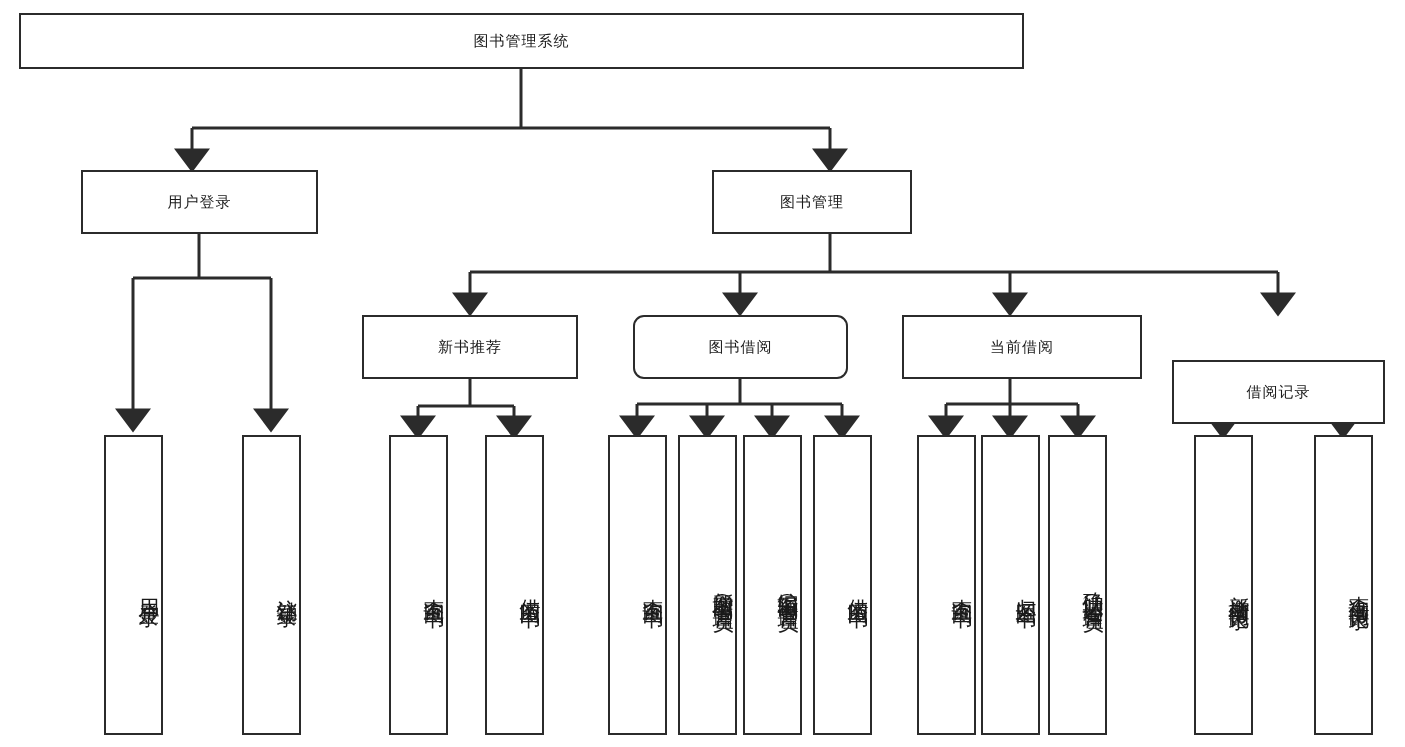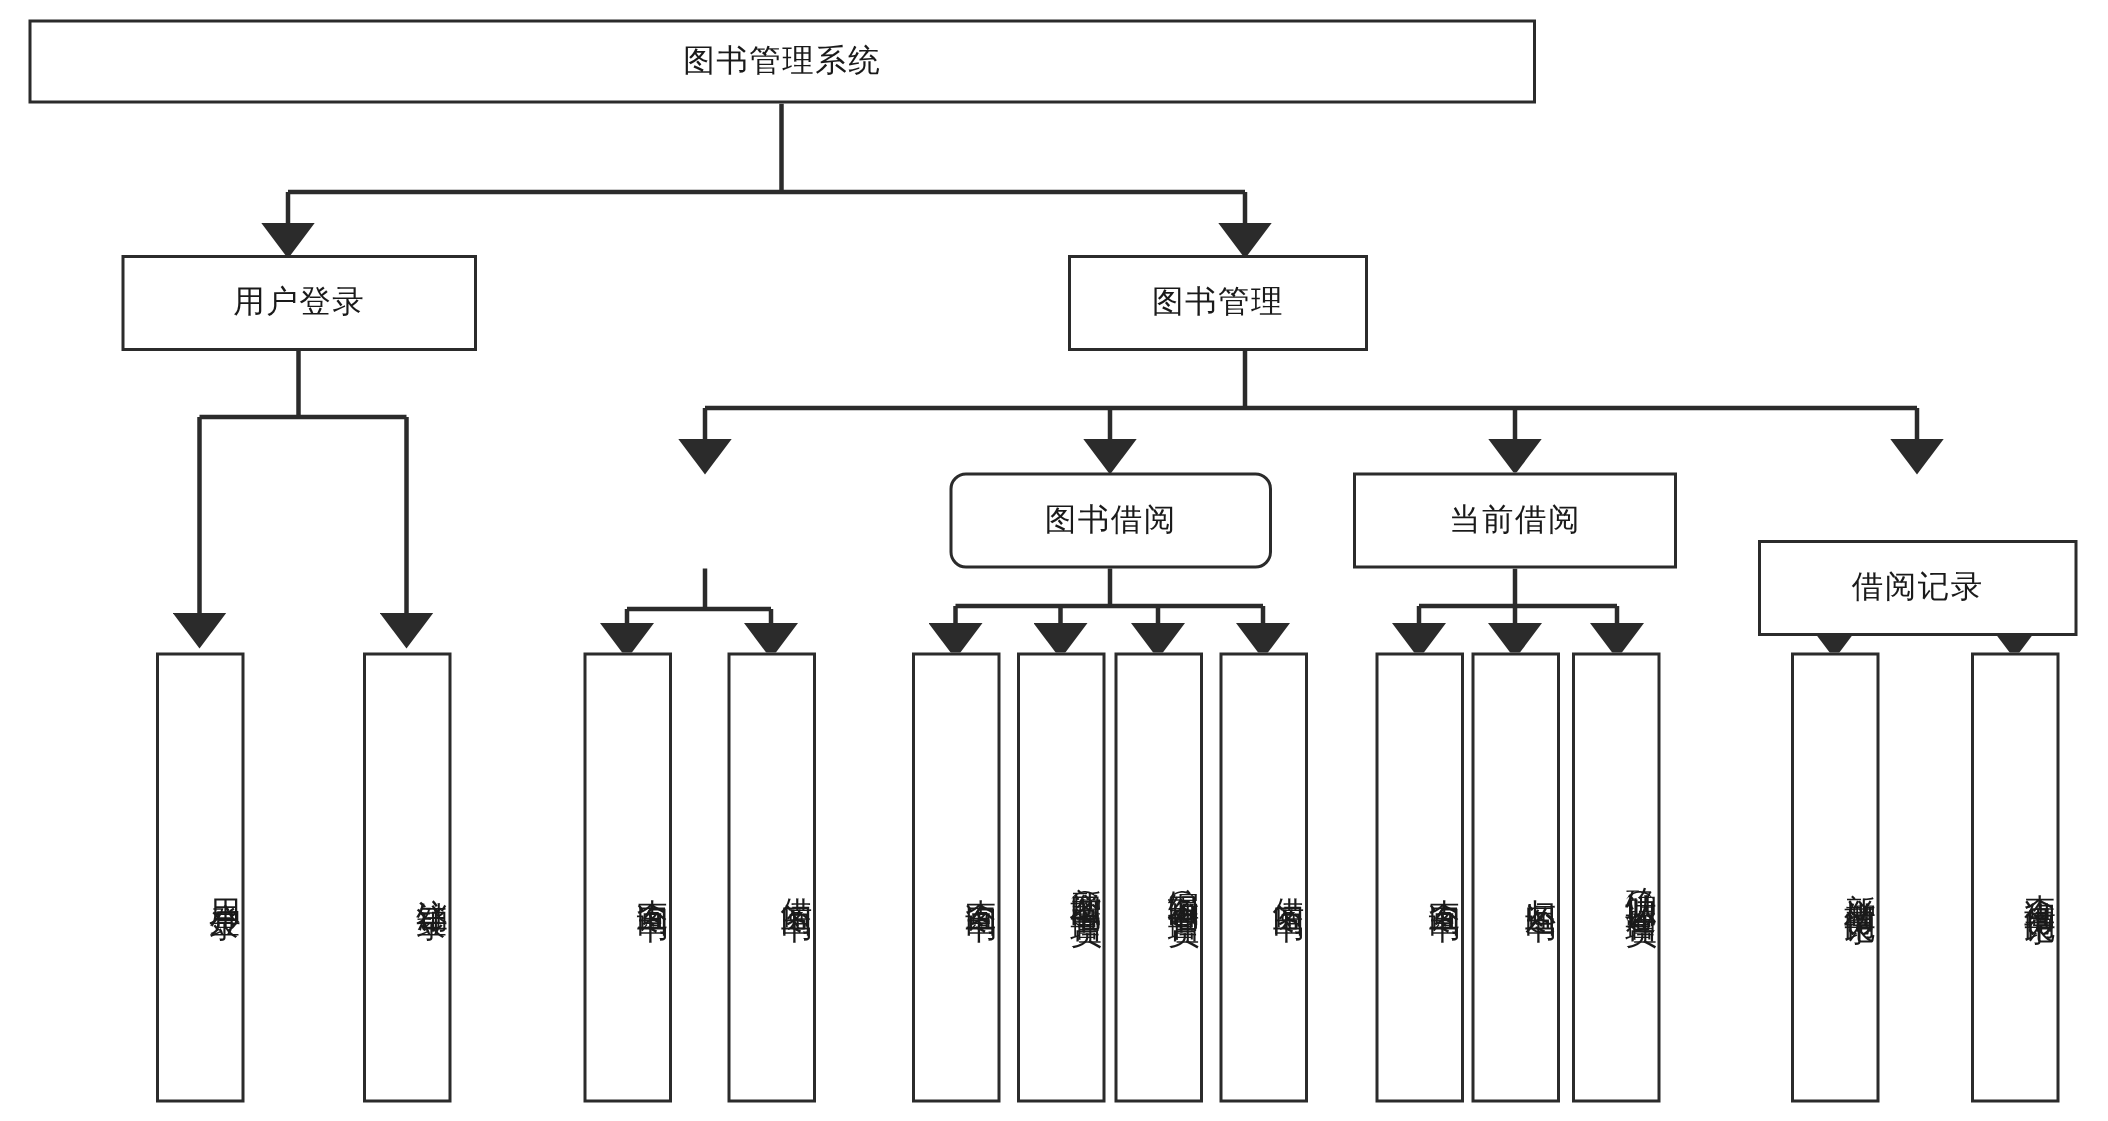--- a/index.html
+++ b/index.html
@@ -33,21 +33,21 @@
     background: #ffffff;
     color: #1a1a1a;
     display: flex;
     align-items: center;
     justify-content: center;
     text-align: center;
     line-height: 1.18;
     z-index: 2;
   }
   .node.h {            
-    font-size: 21px;
+    font-size: 15px;
     letter-spacing: 1px;
   }
   .node.v {            
     font-size: 21px;
     writing-mode: vertical-rl;
     text-orientation: upright;
     letter-spacing: 3px;
     padding-top: 6px;
     align-items: flex-start;
     justify-content: center;
@@ -126,24 +126,27 @@
     <span class="lbl">图书管理系统</span>
   </div>
 
   <div class="node h" style="left:81px; top:170px; width:237px; height:64px;">
     <span class="lbl">用户登录</span>
   </div>
   <div class="node h" style="left:712px; top:170px; width:200px; height:64px;">
     <span class="lbl">图书管理</span>
   </div>
 
+  <div class="node h" style="left:362px; top:315px; width:216px; height:64px;">
+    <span class="lbl">新书推荐</span>
+  </div>
   <div class="node h" style="left:633px; top:315px; width:215px; height:64px;border-radius:11px;">
     <span class="lbl">图书借阅</span>
   </div>
-  <div class="node h" style="left:902px; top:315px; width:216px; height:64px;">
+  <div class="node h" style="left:902px; top:315px; width:240px; height:64px;">
     <span class="lbl">当前借阅</span>
   </div>
   <div class="node h" style="left:1172px; top:315px; width:213px; height:64px;margin-top:45px;">
     <span class="lbl">借阅记录</span>
   </div>
 
   <div class="node v" style="left:104px; top:435px; width:59px; height:300px;">
     <span class="lbl">用户登录</span>
   </div>
   <div class="node v" style="left:242px; top:435px; width:59px; height:300px;">

